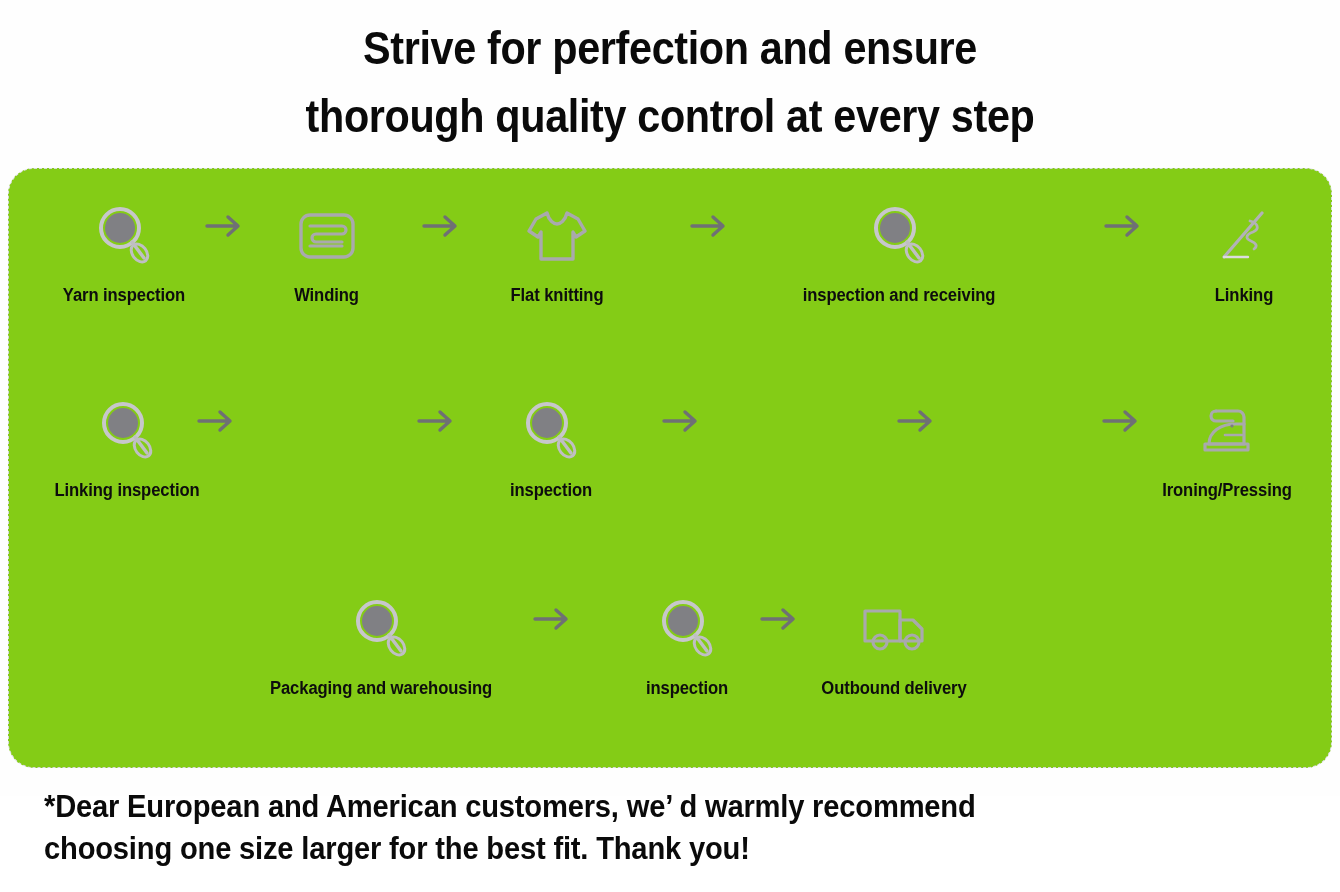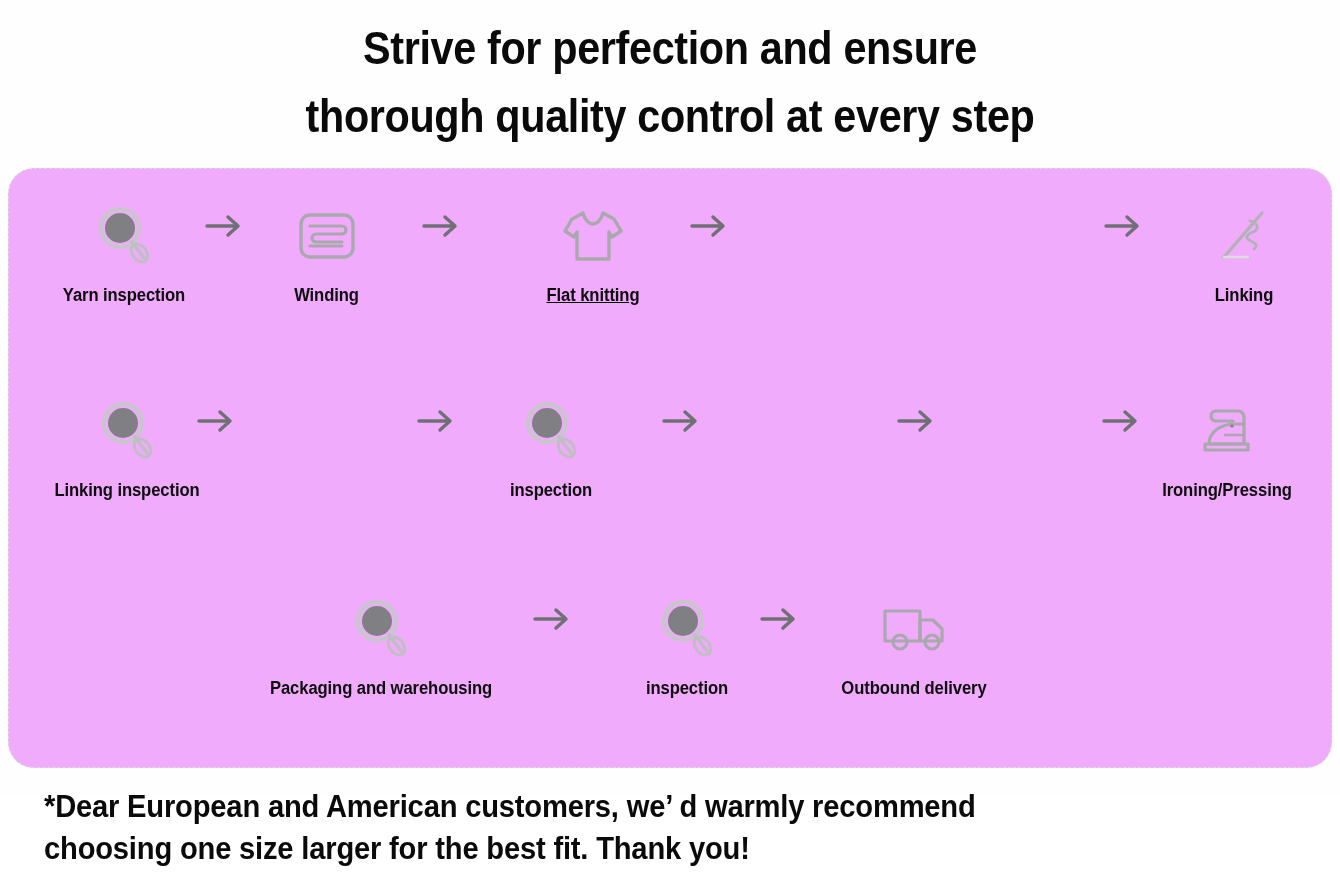--- a/index.html
+++ b/index.html
@@ -38,21 +38,21 @@
 
   
   .flow-panel {
     position: absolute;
     left: 8px;
     top: 168px;
     width: 1324px;
     height: 600px;
     border: 1.6px dashed #d8dade;
     border-radius: 26px;
-    background: #f0abfc;
+    background: #84cc16;
   }
 
   
   .flow-row {
     position: absolute;
     left: 0;
     width: 1324px;
     height: 150px;
   }
   #row-1 { top: 20px; }
@@ -153,36 +153,47 @@
         </div>
         <div class="caption">Winding</div>
       </div>
 
       <div class="arrow" style="left:410px;">
         <svg width="42" height="26" viewBox="0 0 42 26">
           <path d="M3 13 H33 M24 4 L34 13 L24 22" fill="none" stroke="#6f7074" stroke-width="3.4" stroke-linecap="round" stroke-linejoin="round"></path>
         </svg>
       </div>
 
-      <div class="node" style="left:504px; top:10px; width:160px;text-decoration:underline;">
+      <div class="node" style="left:468px; top:10px; width:160px;">
         <div class="icon-box">
           <svg width="66" height="58" viewBox="0 0 66 58">
             <path d="M23 6 L12 12 L5 24 L14 30 L17 25 L17 52 L49 52 L49 25 L52 30 L61 24 L54 12 L43 6
                      C41 14 36 17 33 17 C30 17 25 14 23 6 Z" fill="none" stroke="#a9a9ad" stroke-width="3.4" stroke-linejoin="round" stroke-linecap="round"></path>
           </svg>
         </div>
         <div class="caption">Flat knitting</div>
       </div>
 
       <div class="arrow" style="left:678px;">
         <svg width="42" height="26" viewBox="0 0 42 26">
           <path d="M3 13 H33 M24 4 L34 13 L24 22" fill="none" stroke="#6f7074" stroke-width="3.4" stroke-linecap="round" stroke-linejoin="round"></path>
         </svg>
       </div>
 
+      <div class="node" style="left:755px; top:10px; width:270px;">
+        <div class="icon-box">
+          <svg width="60" height="64" viewBox="0 0 60 64">
+            <circle cx="26" cy="24" r="19" fill="none" stroke="#c7c7cb" stroke-width="4"></circle>
+            <circle cx="26" cy="24" r="15" fill="#808084"></circle>
+            <path d="M38 38 L50 54" stroke="#bfbfc3" stroke-width="3.5" fill="none" stroke-linecap="round"></path>
+            <ellipse cx="45.5" cy="49" rx="7" ry="10" fill="none" stroke="#bfbfc3" stroke-width="3" transform="rotate(-38 45.5 49)"></ellipse>
+          </svg>
+        </div>
+        <div class="caption">inspection and receiving</div>
+      </div>
 
       <div class="arrow" style="left:1092px;">
         <svg width="42" height="26" viewBox="0 0 42 26">
           <path d="M3 13 H33 M24 4 L34 13 L24 22" fill="none" stroke="#6f7074" stroke-width="3.4" stroke-linecap="round" stroke-linejoin="round"></path>
         </svg>
       </div>
 
       <div class="node" style="left:1160px; top:10px; width:150px;">
         <div class="icon-box">
           <svg width="60" height="58" viewBox="0 0 60 58">
@@ -302,21 +313,21 @@
         </div>
         <div class="caption">inspection</div>
       </div>
 
       <div class="arrow" style="left:748px; top:7px;">
         <svg width="42" height="26" viewBox="0 0 42 26">
           <path d="M3 13 H33 M24 4 L34 13 L24 22" fill="none" stroke="#6f7074" stroke-width="3.4" stroke-linecap="round" stroke-linejoin="round"></path>
         </svg>
       </div>
 
-      <div class="node" style="left:800px; top:3px; width:210px;">
+      <div class="node" style="left:780px; top:3px; width:210px;">
         <div class="icon-box">
           <svg width="72" height="56" viewBox="0 0 72 56">
             <path d="M7 10 H42 V40 H7 Z" fill="none" stroke="#a9a9ad" stroke-width="3.2" stroke-linejoin="round"></path>
             <path d="M42 19 H55 L64 28 V40 H42 Z" fill="none" stroke="#a9a9ad" stroke-width="3.2" stroke-linejoin="round"></path>
             <circle cx="22" cy="41" r="7" fill="none" stroke="#a9a9ad" stroke-width="3.2"></circle>
             <circle cx="54" cy="41" r="7" fill="none" stroke="#a9a9ad" stroke-width="3.2"></circle>
           </svg>
         </div>
         <div class="caption">Outbound delivery</div>
       </div>

